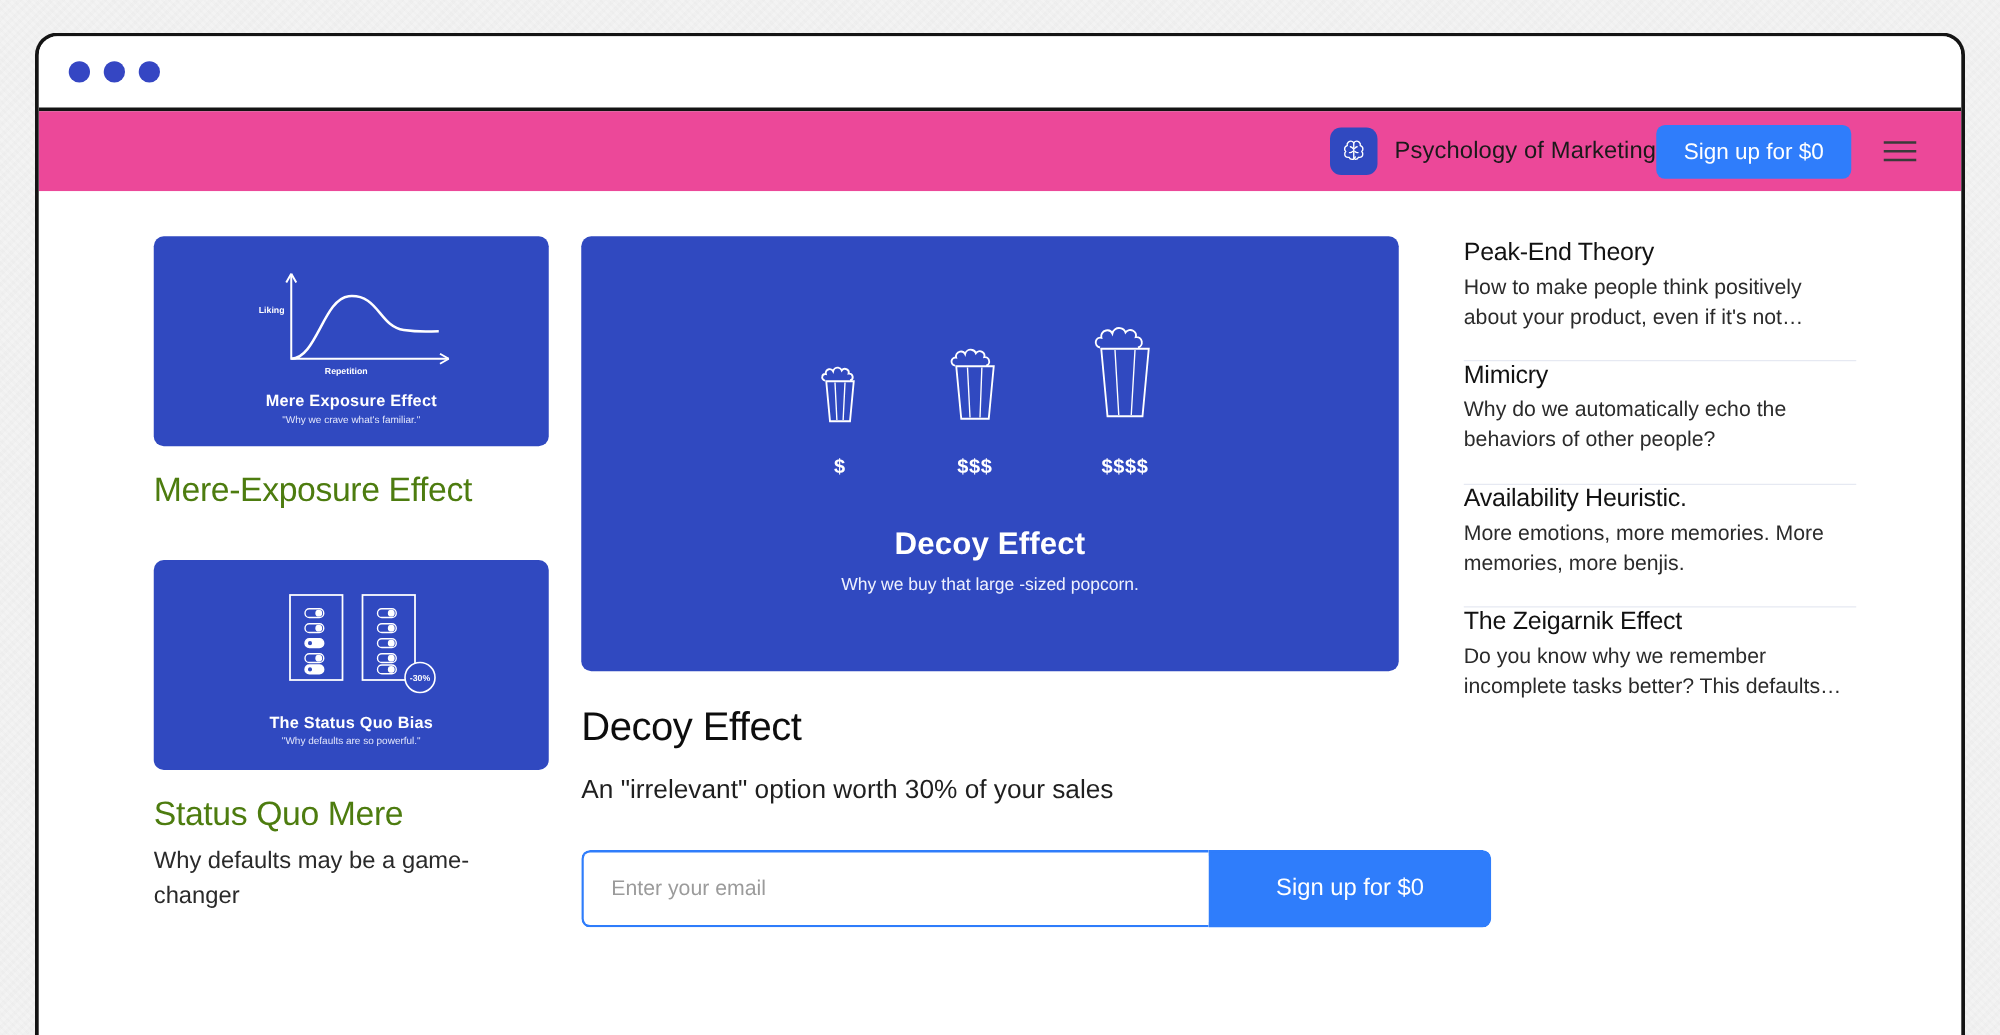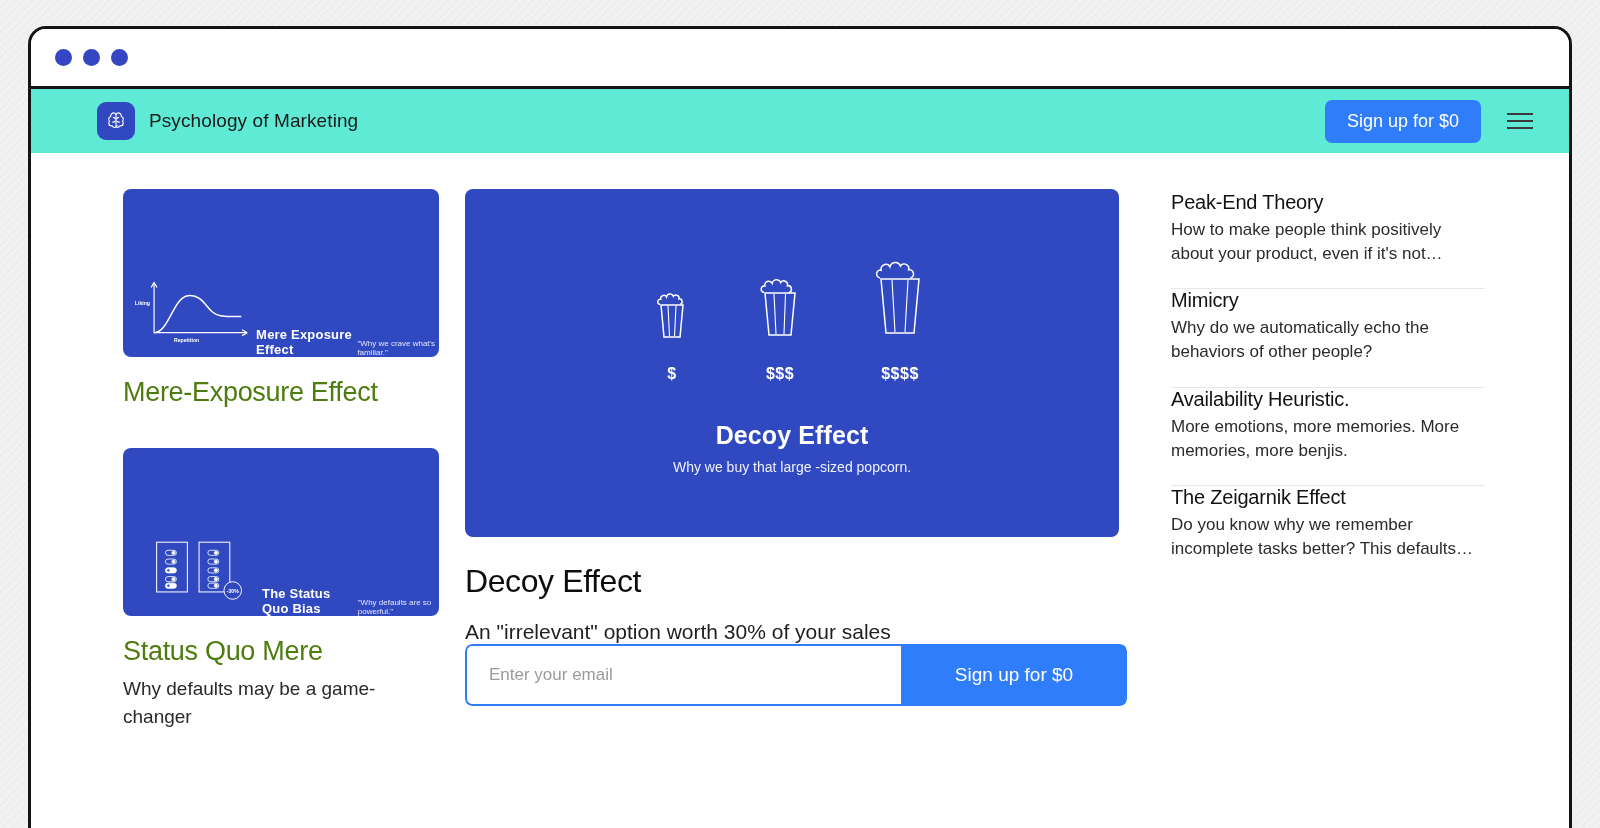--- a/index.html
+++ b/index.html
@@ -49,25 +49,25 @@
   .dots { display: flex; gap: 11px; }
   .dot {
     width: 17px; height: 17px;
     border-radius: 50%;
     background: #3546c3;
   }
 
   
   .site-header {
     height: 64px;
-    background: #5eead4;
+    background: #ec4899;
     display: flex;
     align-items: center;
-    padding: 0 32px 0 66px;
-    justify-content: space-between;
+    padding: 0 32px 0 97px;
+    justify-content: flex-end;
   }
   .brand { display: flex; align-items: center; gap: 14px; }
   .brand-logo {
     width: 38px; height: 38px;
     border-radius: 9px;
     background: #3049c0;
     display: flex; align-items: center; justify-content: center;
   }
   .brand-title {
     font-size: 19px;
@@ -105,22 +105,22 @@
 
   
   .left-col { width: 316px; flex: 0 0 316px; }
 
   .thumb-card {
     width: 316px;
     height: 168px;
     background: #3049c0;
     border-radius: 8px;
     display: flex;
-    flex-direction: row;
-    align-items: flex-end;
+    flex-direction: column;
+    align-items: center;
     justify-content: center;
     overflow: hidden;
     cursor: pointer;
   }
   .thumb-caption-title {
     color: #ffffff;
     font-size: 13px;
     font-weight: bold;
     margin-top: 10px;
     letter-spacing: .2px;
@@ -199,21 +199,22 @@
     letter-spacing: -.4px;
   }
   .center-sub {
     font-size: 21px;
     color: #1f1f1f;
     margin-top: 20px;
   }
 
   .signup-form {
     display: flex;
-    width: 662px;
+    margin-top: 36px;
+    width: 728px;
     height: 62px;
     border-radius: 7px;
     overflow: hidden;
   }
   .email-input {
     flex: 1;
     border: 2px solid #2f7dfb;
     border-right: none;
     border-radius: 7px 0 0 7px;
     padding: 0 22px;

